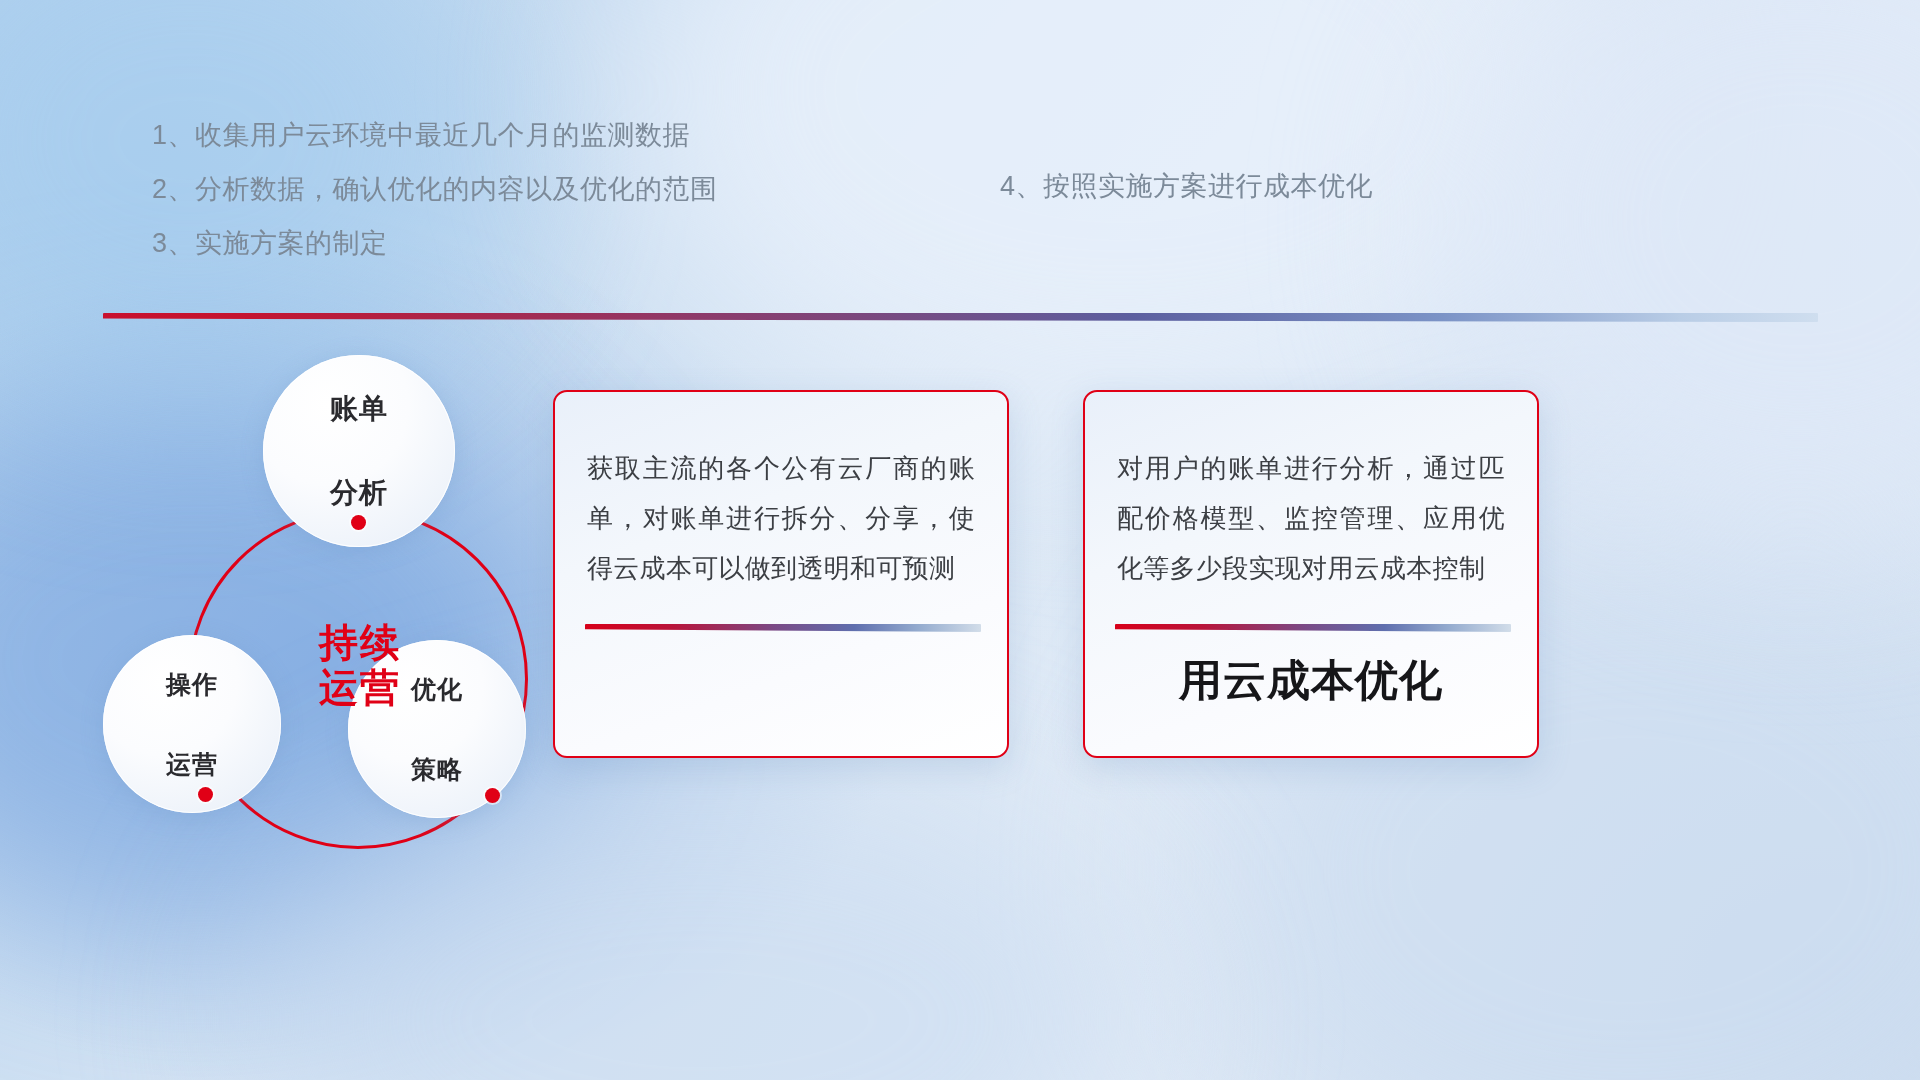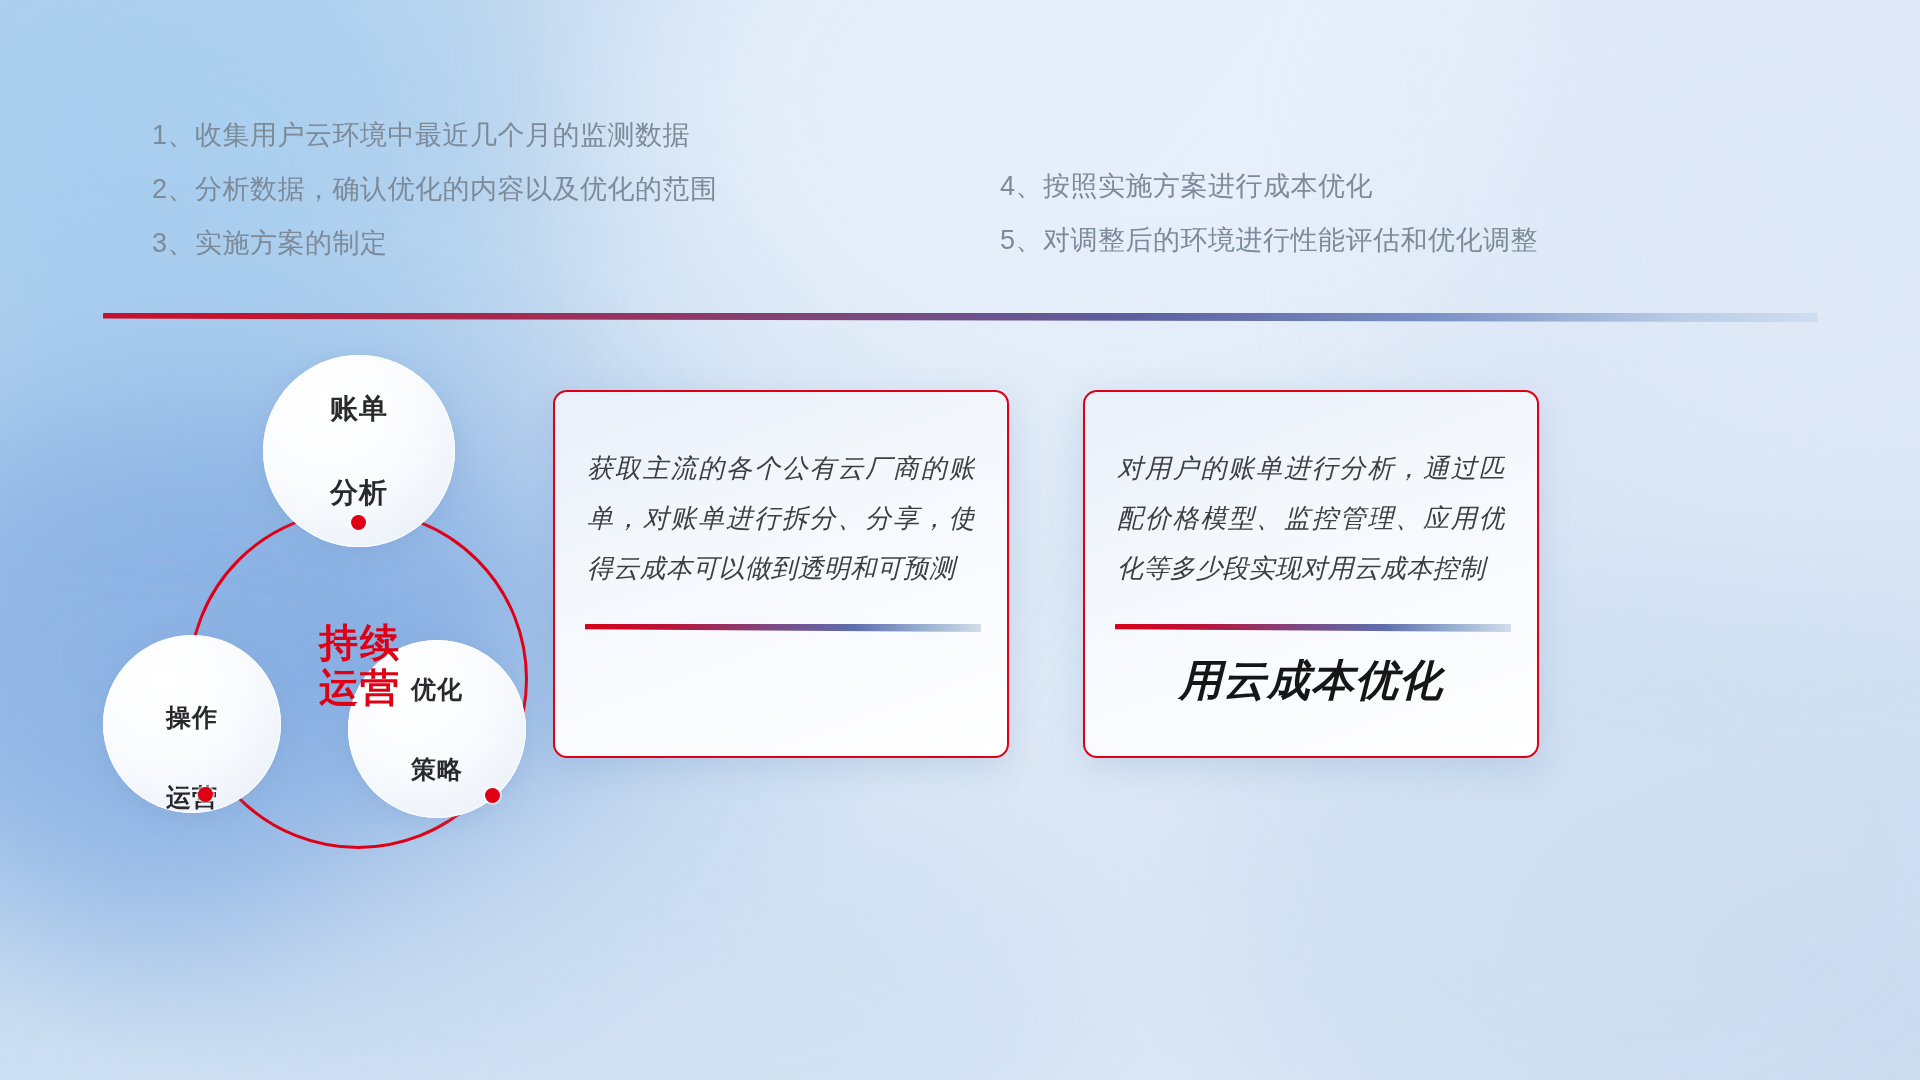--- a/index.html
+++ b/index.html
@@ -74,21 +74,21 @@
     display: flex;
     flex-direction: column;
     align-items: center;
     justify-content: center;
     color: #2a2a2e;
     font-weight: bold;
     letter-spacing: 1px;
     gap: 48px;
   }
   #bubble-top    { left: 168px; top: 0px;   width: 192px; height: 192px; font-size: 28px; line-height: 1.28; }
-  #bubble-left   { left: 8px;   top: 280px; width: 178px; height: 178px; font-size: 25px; line-height: 1.28; justify-content: flex-end; }
+  #bubble-left   { left: 8px;   top: 280px; width: 178px; height: 178px; font-size: 25px; line-height: 1.28; }
   #bubble-right  { left: 253px; top: 285px; width: 178px; height: 178px; font-size: 25px; line-height: 1.28; align-items: center; }
 
   .dot {
     position: absolute;
     width: 15px; height: 15px;
     background: #e00016;
     border-radius: 50%;
     box-shadow: 0 0 0 2px rgba(255,255,255,0.55);
   }
   #dot-top   { left: 256px; top: 160px; }
@@ -114,21 +114,20 @@
     top: 390px;
     width: 456px;
     height: 368px;
     border-radius: 14px;
     border: 2px solid #e00016;
     background: linear-gradient(160deg, #e9f0fa 0%, #f3f7fc 35%, #fafbfe 70%, #ffffff 100%);
     box-shadow: 0 10px 32px rgba(100,140,190,0.22);
     box-sizing: border-box;
     padding: 52px 32px 0 32px;
     overflow: hidden;
-    font-style: italic;
   }
   #card-1 { left: 553px; }
   #card-2 { left: 1047px; margin-left: 36px; }
 
   .card-body {
     color: #3c3f44;
     font-size: 26px;
     line-height: 1.92;
     letter-spacing: 0.3px;
     text-align: justify;
@@ -170,21 +169,20 @@
   <div class="blob b6"></div>
 
   <div class="bullets" id="bullets-left">
     <div class="line">1、收集用户云环境中最近几个月的监测数据</div>
     <div class="line">2、分析数据，确认优化的内容以及优化的范围</div>
     <div class="line">3、实施方案的制定</div>
   </div>
 
   <div class="bullets" id="bullets-right">
     <div class="line">4、按照实施方案进行成本优化</div>
-    <div class="line">5、对调整后的环境进行性能评估和优化调整</div>
   </div>
 
   <div id="top-divider"></div>
 
   <div id="venn">
     <div class="ring" id="ring-main"></div>
 
     <div class="bubble" id="bubble-top">
       <span>账单</span>
       <span>分析</span>

